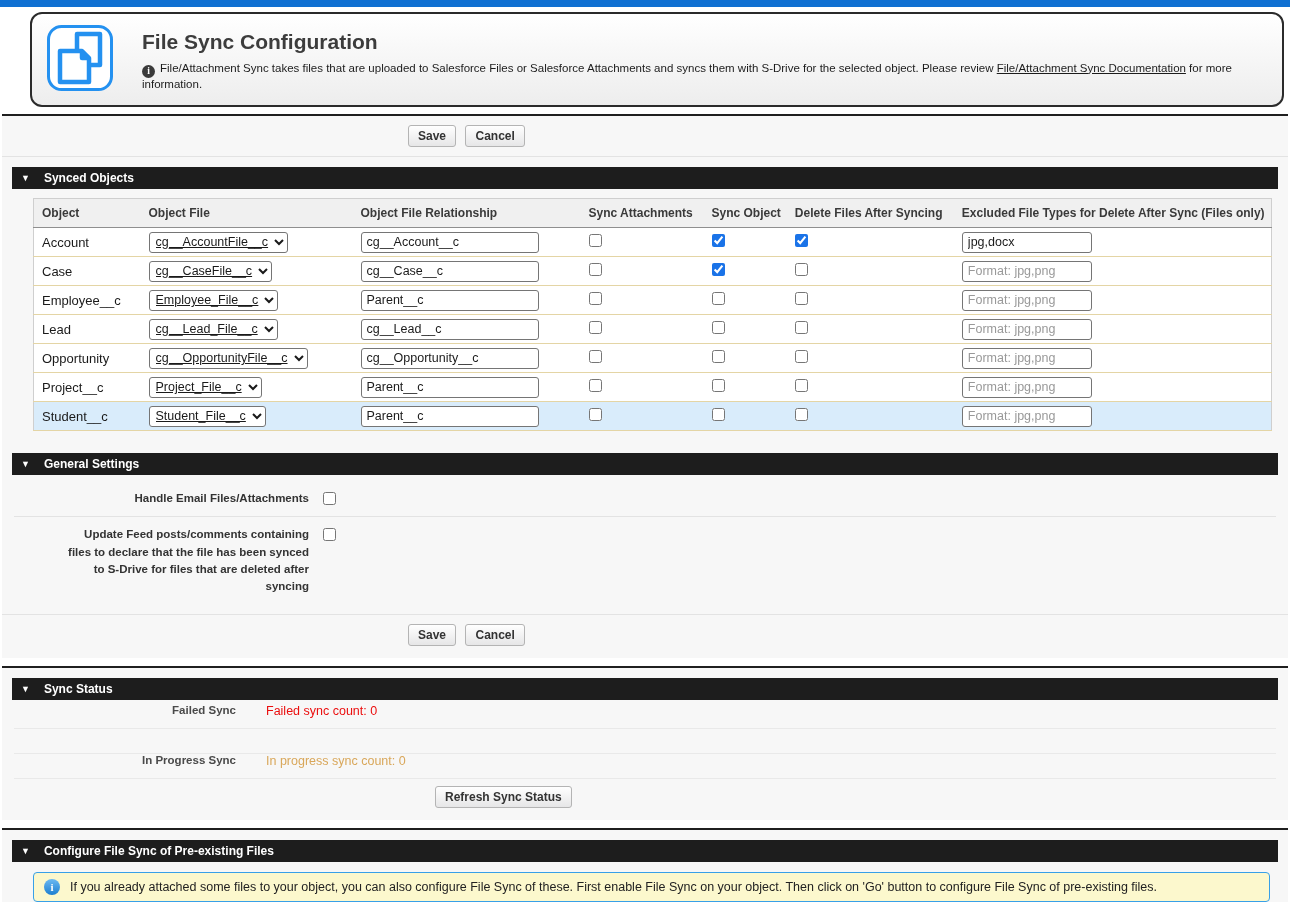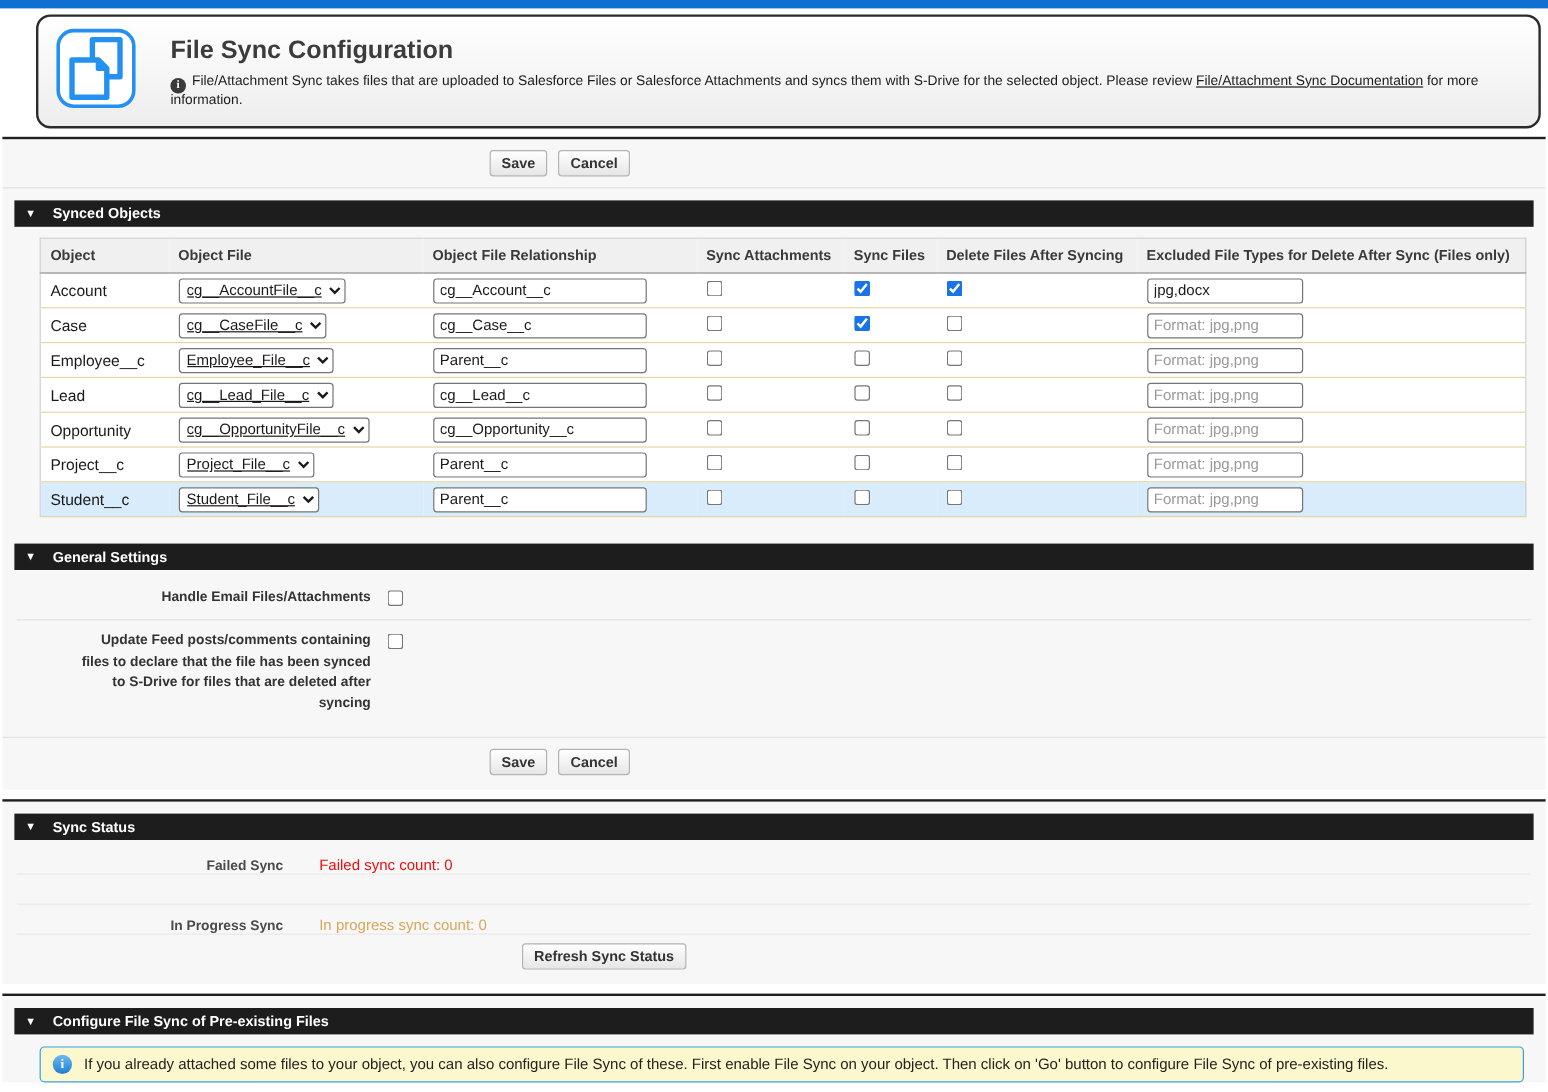--- a/index.html
+++ b/index.html
@@ -58,21 +58,21 @@
 
   
   .gs-row { display:flex; align-items:flex-start; padding:9px 0; margin:0 12px; }
   .gs-row + .gs-row { border-top:1px solid #e3e3e3; }
   .gs-first { margin-top:6px; }
   .gs-label { width:250px; margin-left:45px; text-align:right; font-weight:bold;
     font-size:11.5px; color:#333; line-height:1.5; }
   .gs-check { margin-left:14px; margin-top:2px; }
 
   
-  .status-row { display:flex; align-items:flex-end; min-height:25px; margin:0 12px;
+  .status-row { display:flex; align-items:flex-start; min-height:25px; margin:0 12px;
     border-bottom:1px solid #e9e9e9; }
   .status-label { width:222px; text-align:right; font-weight:bold; font-size:11.5px; color:#4a4a4a; }
   .status-value { margin-left:30px; font-size:12.5px; }
   .v-red { color:#eb0e0e; }
   .v-amber { color:#d9a75a; }
   .refresh-row { padding:7px 0 12px 433px; }
 
   
   .info-banner { margin:10px 18px 0 31px; background:#fcf8cd; border:1px solid #38a0e8;
     border-radius:4px; padding:6px 10px; display:flex; align-items:center; gap:10px;
@@ -126,21 +126,21 @@
         <col style="width:77px">
         <col style="width:167px">
         <col>
     </colgroup>
     <thead>
       <tr>
         <th>Object</th>
         <th>Object File</th>
         <th>Object File Relationship</th>
         <th>Sync Attachments</th>
-        <th>Sync Files</th>
+        <th>Sync Object</th>
         <th>Delete Files After Syncing</th>
         <th>Excluded File Types for Delete After Sync (Files only)</th>
       </tr>
     </thead>
     <tbody>
         <tr>
           <td>Account</td>
           <td><select><option>cg__AccountFile__c</option></select></td>
           <td><input class="txt rel" type="text" value="cg__Account__c" style=""></td>
           <td class="cb-att"><input type="checkbox" style=""></td>

